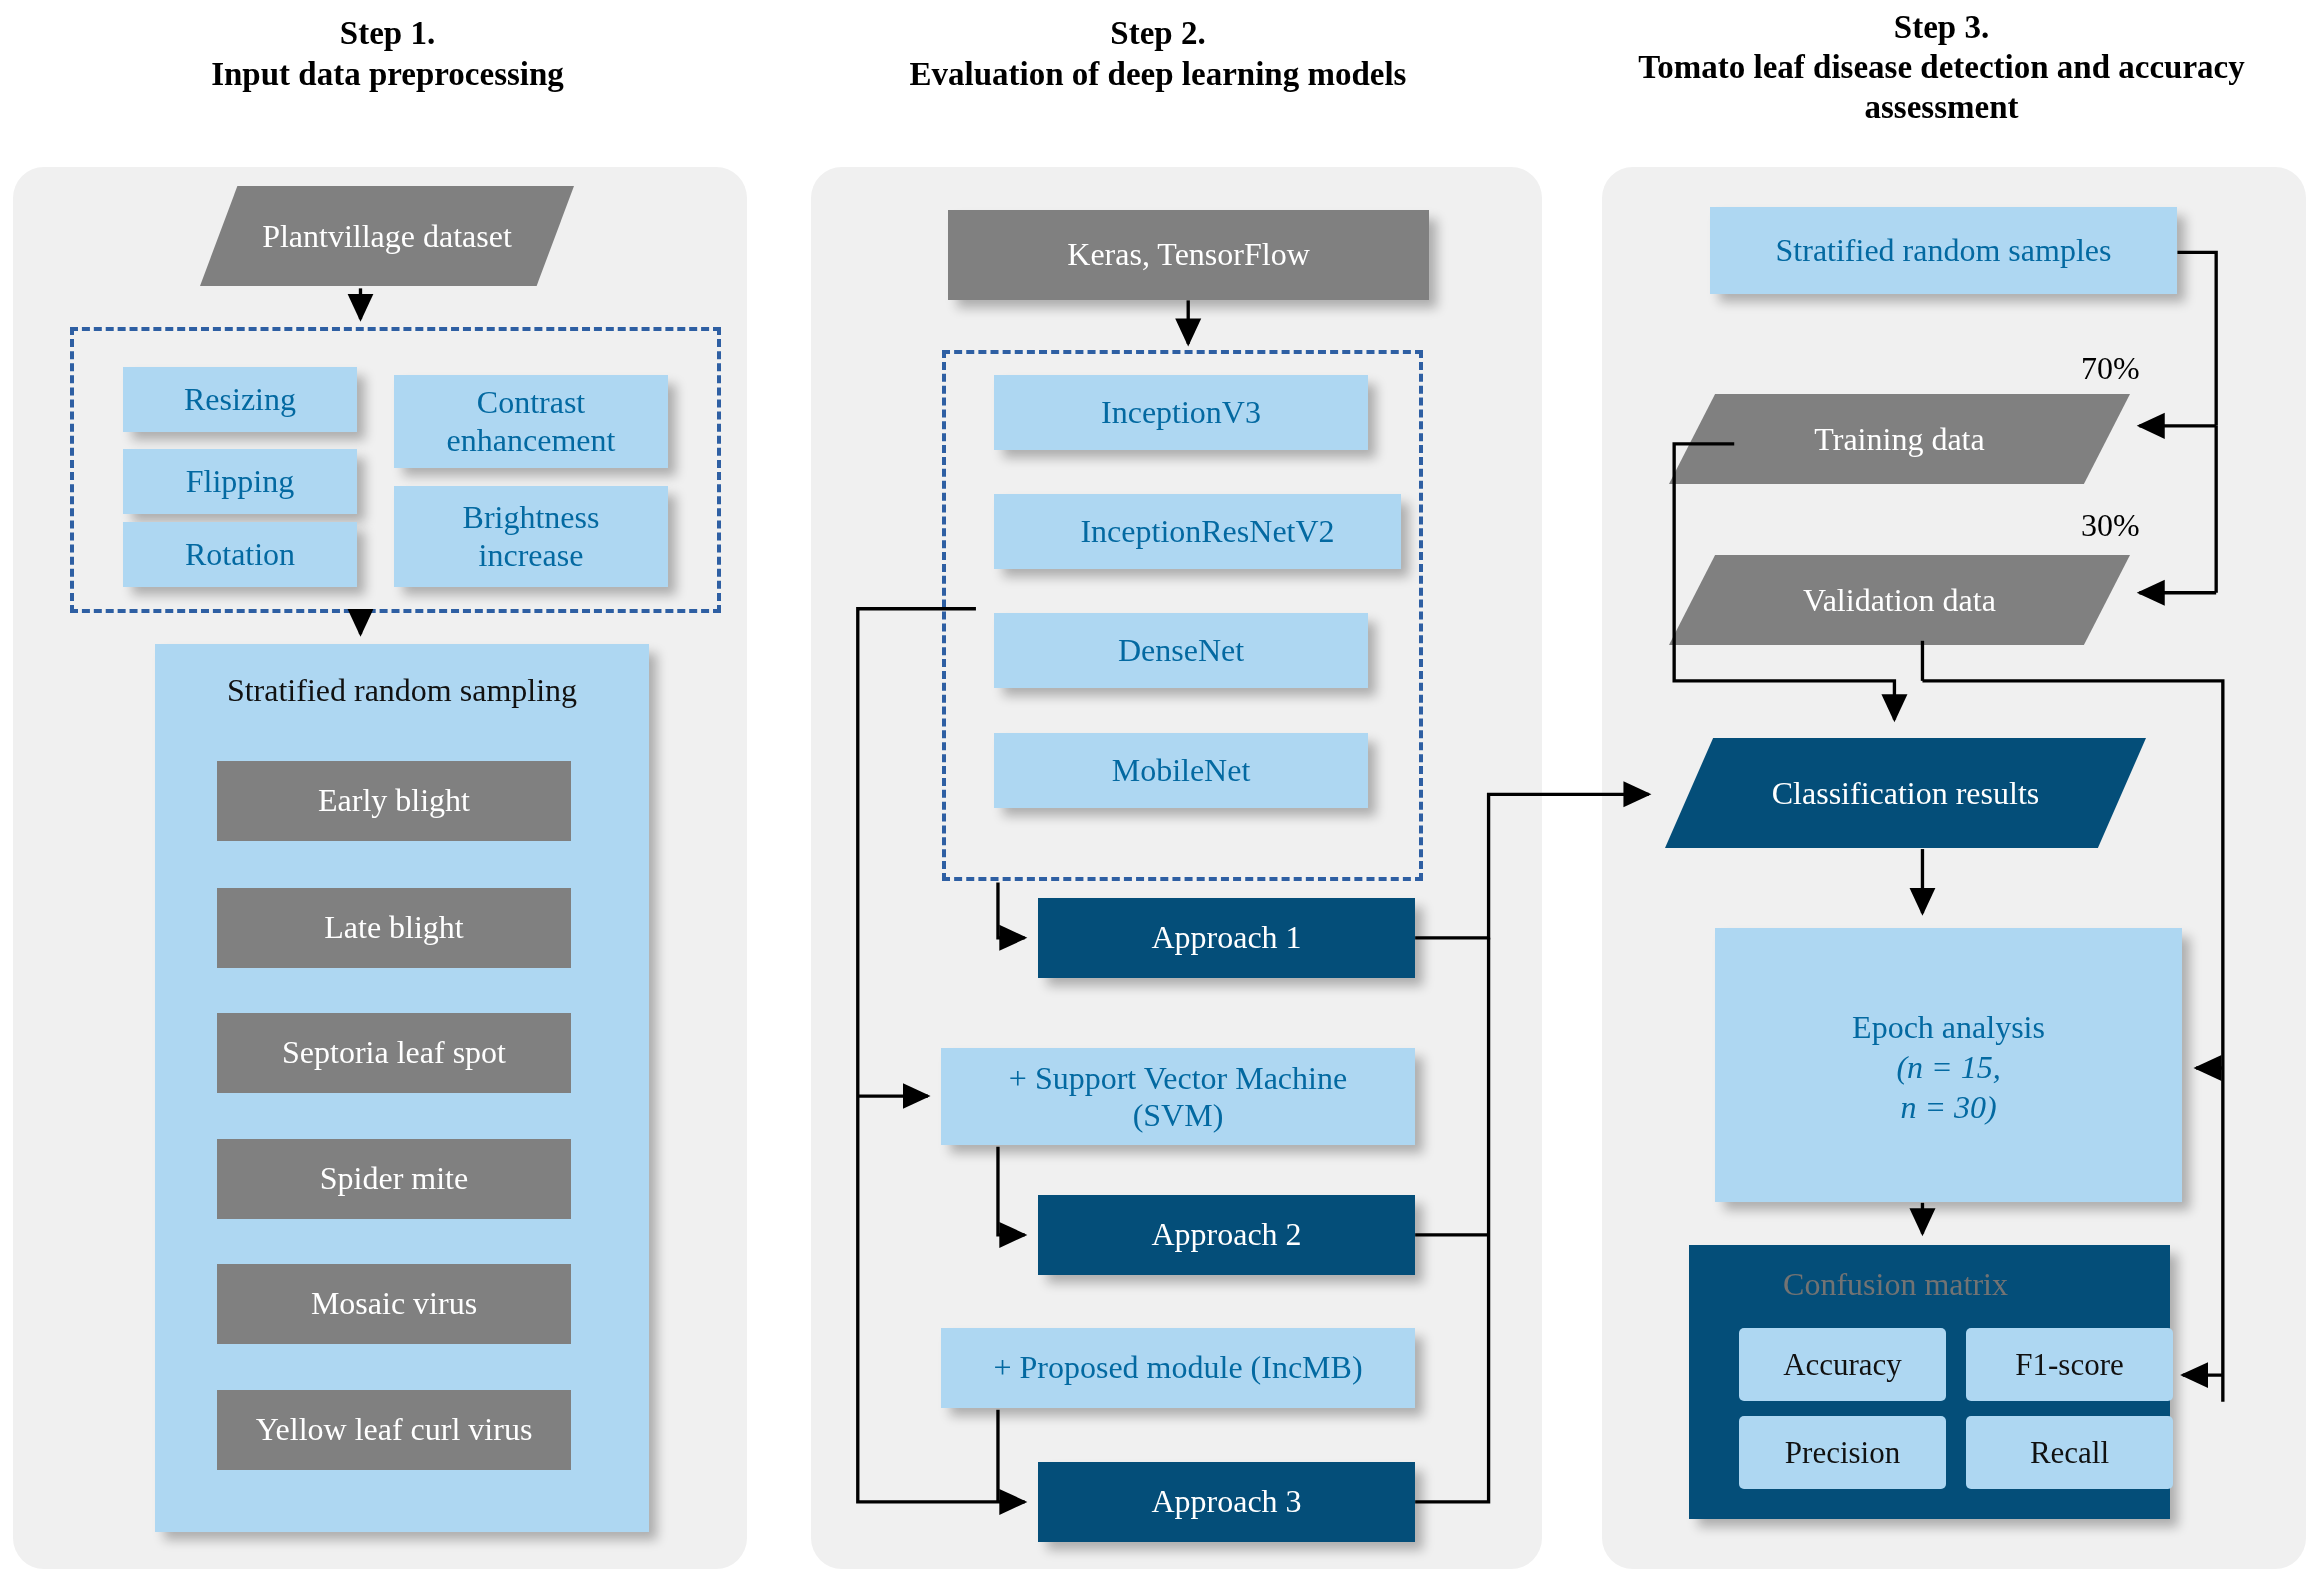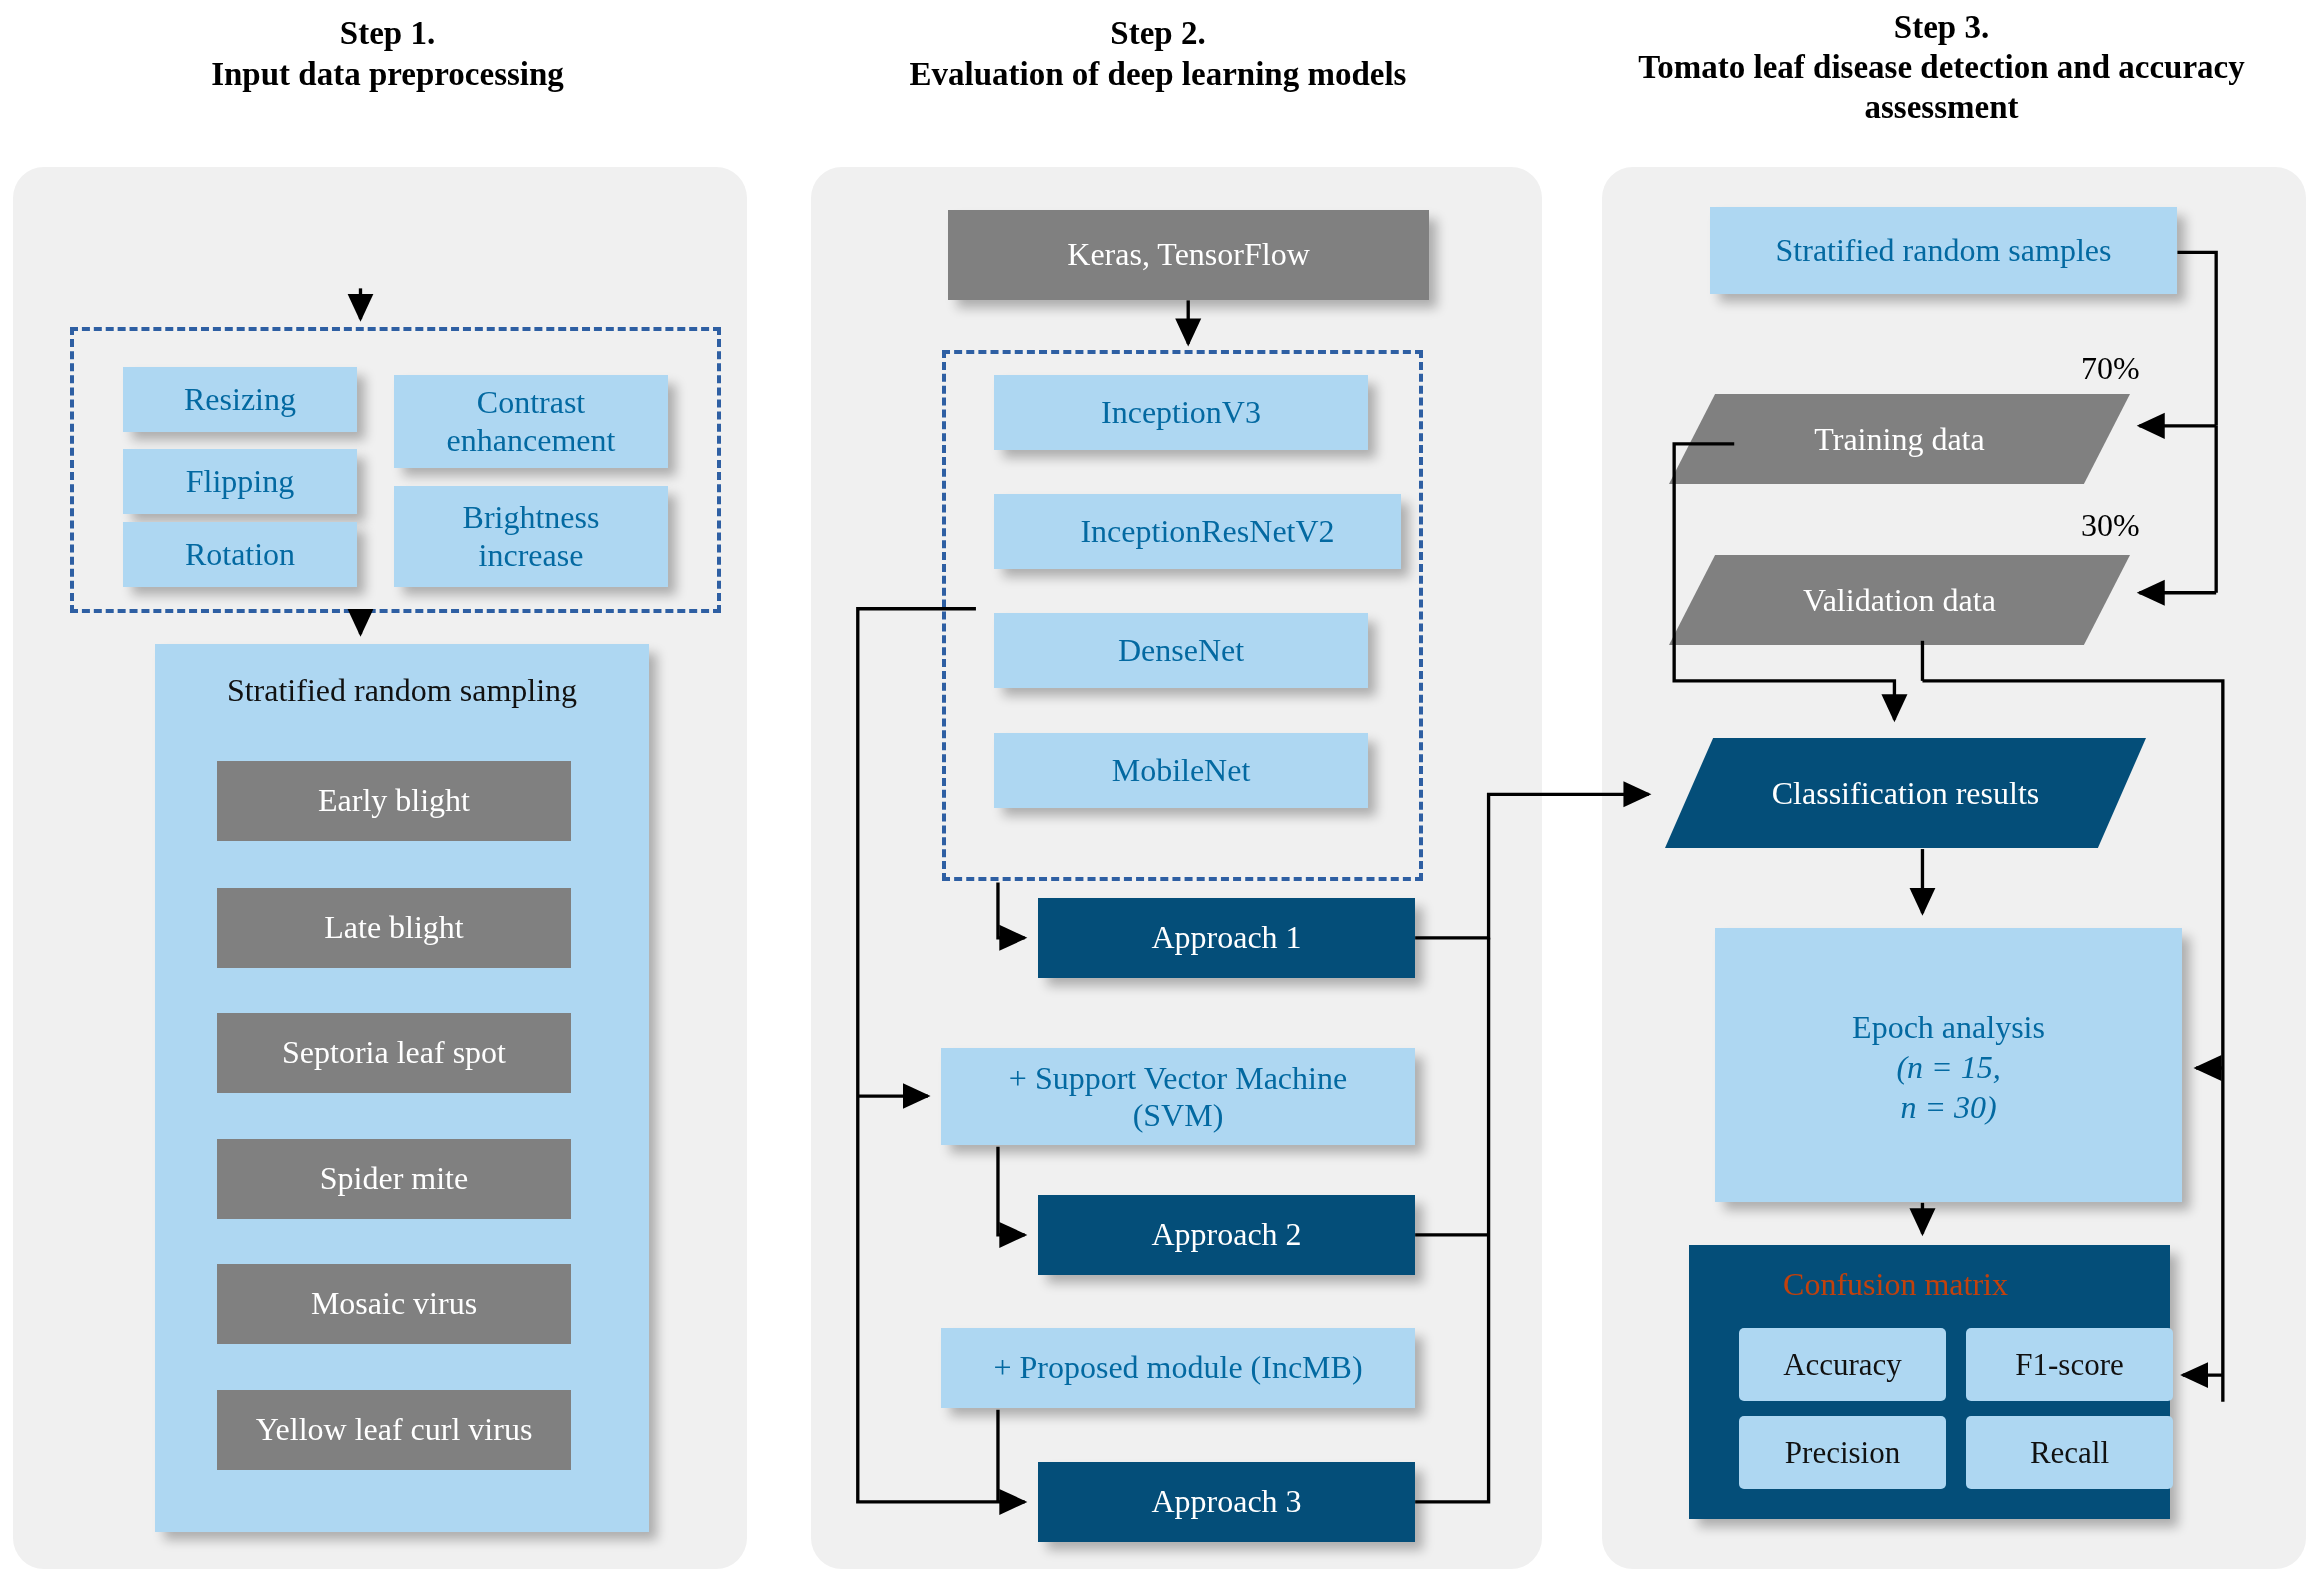--- a/index.html
+++ b/index.html
@@ -61,20 +61,23 @@
 
 <div class="canvas">
 
   <div class="step-title" style="left:154px;top:13.3px;width:467px;">
     <div>Step 1.</div>
     <div>Input data preprocessing</div>
   </div>
 
   <div class="panel" style="left:13.3px;top:167px;width:734px;height:1402px;"></div>
 
+  <div class="para para-gray" style="left:200px;top:186px;width:374px;height:100px;">
+    <span>Plantvillage dataset</span>
+  </div>
 
   <div class="dashbox" style="left:70px;top:327px;width:651px;height:286px;"></div>
 
   <div class="node lightblue" style="left:123px;top:367px;width:234px;height:65px;">
     <span>Resizing</span>
   </div>
   <div class="node lightblue" style="left:123px;top:449px;width:234px;height:65px;">
     <span>Flipping</span>
   </div>
   <div class="node lightblue" style="left:123px;top:522px;width:234px;height:65px;">
@@ -190,21 +193,21 @@
     <span>Classification results</span>
   </div>
 
   <div class="node lightblue" style="left:1715px;top:928px;width:467px;height:274px;display:block;padding-top:79px;">
     <div style="line-height:1.25;">Epoch analysis</div>
     <div style="line-height:1.25;"><em>(n = 15,</em></div>
     <div style="line-height:1.25;"><em>n = 30)</em></div>
   </div>
 
   <div class="node darkblue" style="left:1689px;top:1245px;width:481px;height:274px;display:block;"></div>
-  <div class="node" style="left:1689px;top:1255px;width:413px;height:60px;color:#c2410c;">
+  <div class="node" style="left:1689px;top:1255px;width:413px;height:60px;color:#737373;">
     <span>Confusion matrix</span>
   </div>
 
   <div class="rounded-pill" style="left:1739px;top:1328px;width:207px;height:73px;">
     <span>Accuracy</span>
   </div>
   <div class="rounded-pill" style="left:1966px;top:1328px;width:207px;height:73px;">
     <span>F1-score</span>
   </div>
   <div class="rounded-pill" style="left:1739px;top:1416px;width:207px;height:73px;">

